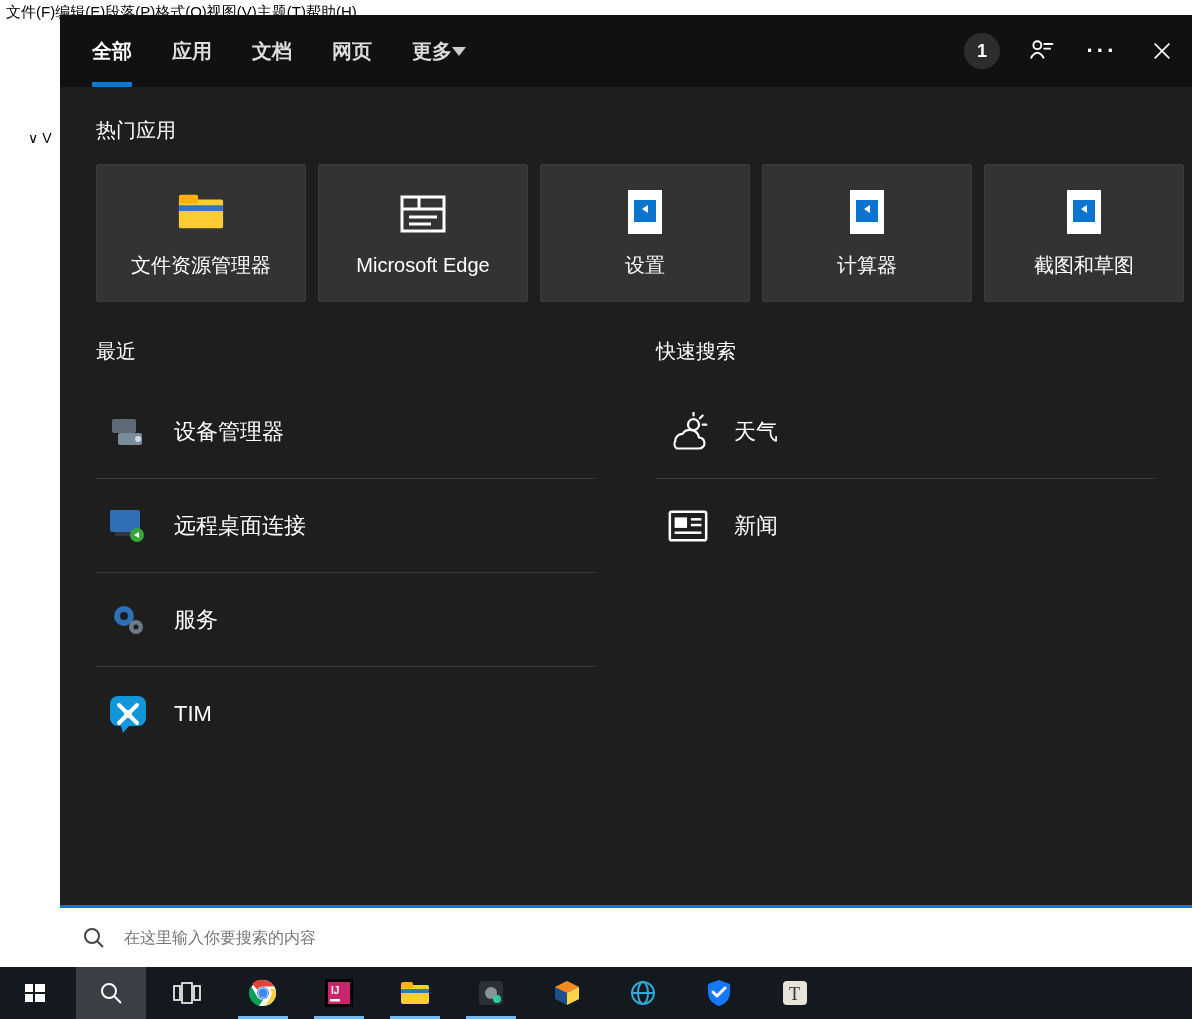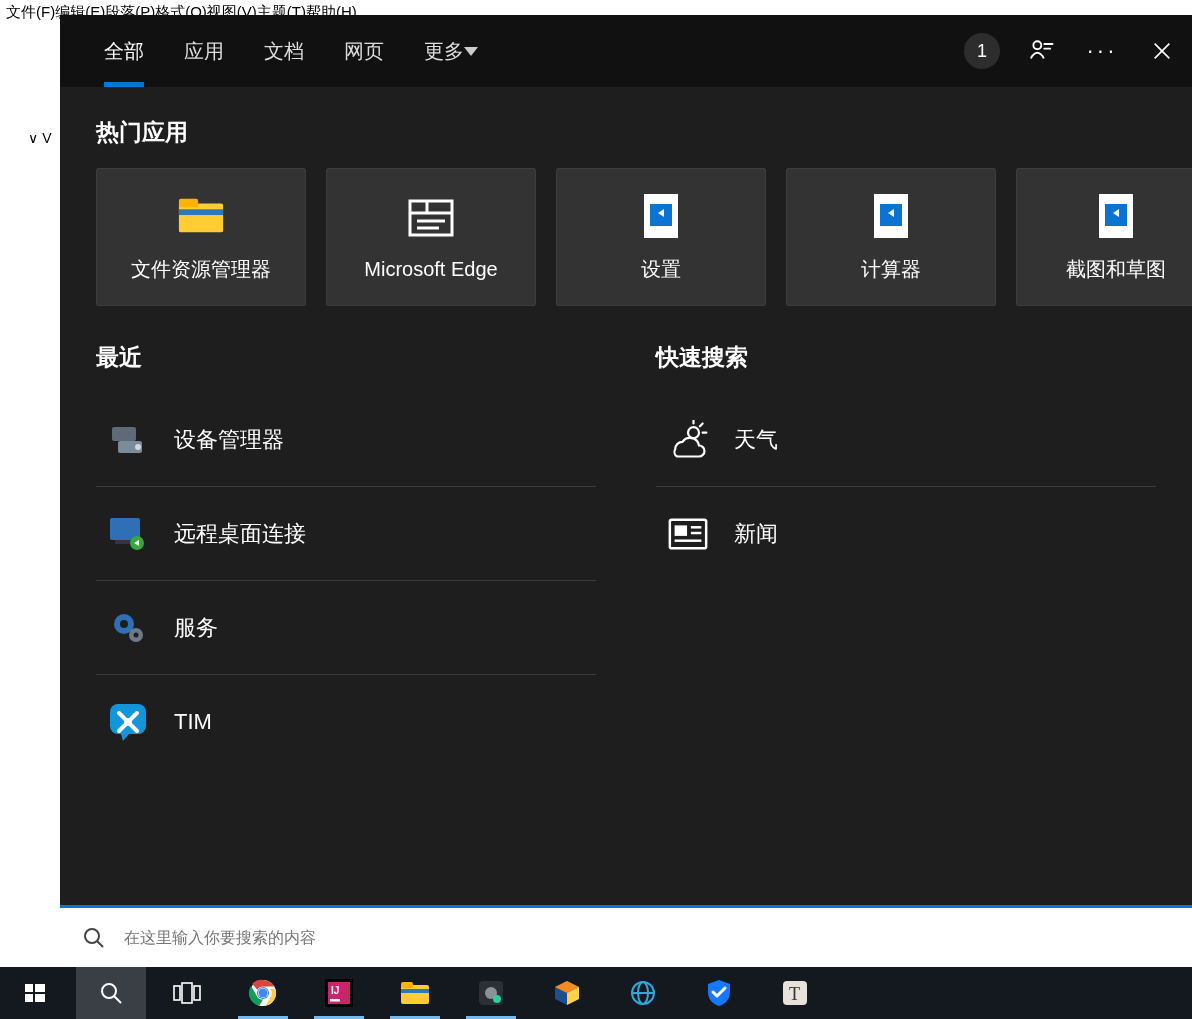--- a/index.html
+++ b/index.html
@@ -24,22 +24,23 @@
 
   
   .search-overlay {
     position: absolute;
     left: 60px; top: 15px; right: 0; bottom: 52px;
     background: #202020; color: #fff;
     display: flex; flex-direction: column;
   }
   .tabs-row {
     display: flex; align-items: center; height: 72px;
-    padding: 0 0 0 24px; justify-content: space-between;
+    padding: 0 0 0 12px; justify-content: space-between;
     background: #111111;
+    font-weight: bold;
   }
   .tabs-left { display: flex; align-items: flex-end; height: 100%; gap: 0; }
   .tab {
     padding: 0 20px; height: 72px; display: flex; align-items: center;
     font-size: 20px; color: #ddd; cursor: pointer; position: relative;
   }
   .tab.active { color: #fff; }
   .tab.active::after {
     content: ""; position: absolute; left: 20px; right: 20px; bottom: 0;
     height: 5px; background: #0078d4;
@@ -55,24 +56,24 @@
     width: 36px; height: 36px; border-radius: 50%; background: #2d2d2d;
     display: flex; align-items: center; justify-content: center;
     font-size: 18px;
   }
   .ellipsis { letter-spacing: 3px; font-size: 22px; }
 
   .content {
     flex: 1 1 auto; padding: 30px 36px 20px 36px; overflow: hidden; background:#1e1e1e;
   }
   .section-title {
-    font-size: 23px; font-weight: 700; margin-bottom: 20px; color: #fff;
+    font-size: 20px; font-weight: 400; margin-bottom: 20px; color: #fff;
   }
   .top-grid {
-    display: flex; gap: 20px; justify-content: space-between;
+    display: flex; gap: 12px; justify-content: space-between;
   }
   .top-tile {
     width: 210px; height: 138px; background: #333333; border: 1px solid #3d3d3d;
     display: flex; flex-direction: column; align-items: center; justify-content: center;
     gap: 16px; font-size: 20px; color: #fff; border-radius: 2px; cursor: pointer;
     flex: 0 0 210px;
   }
   .top-tile .tile-icon {
     width: 48px; height: 48px; display: flex; align-items: center; justify-content: center;
   }

